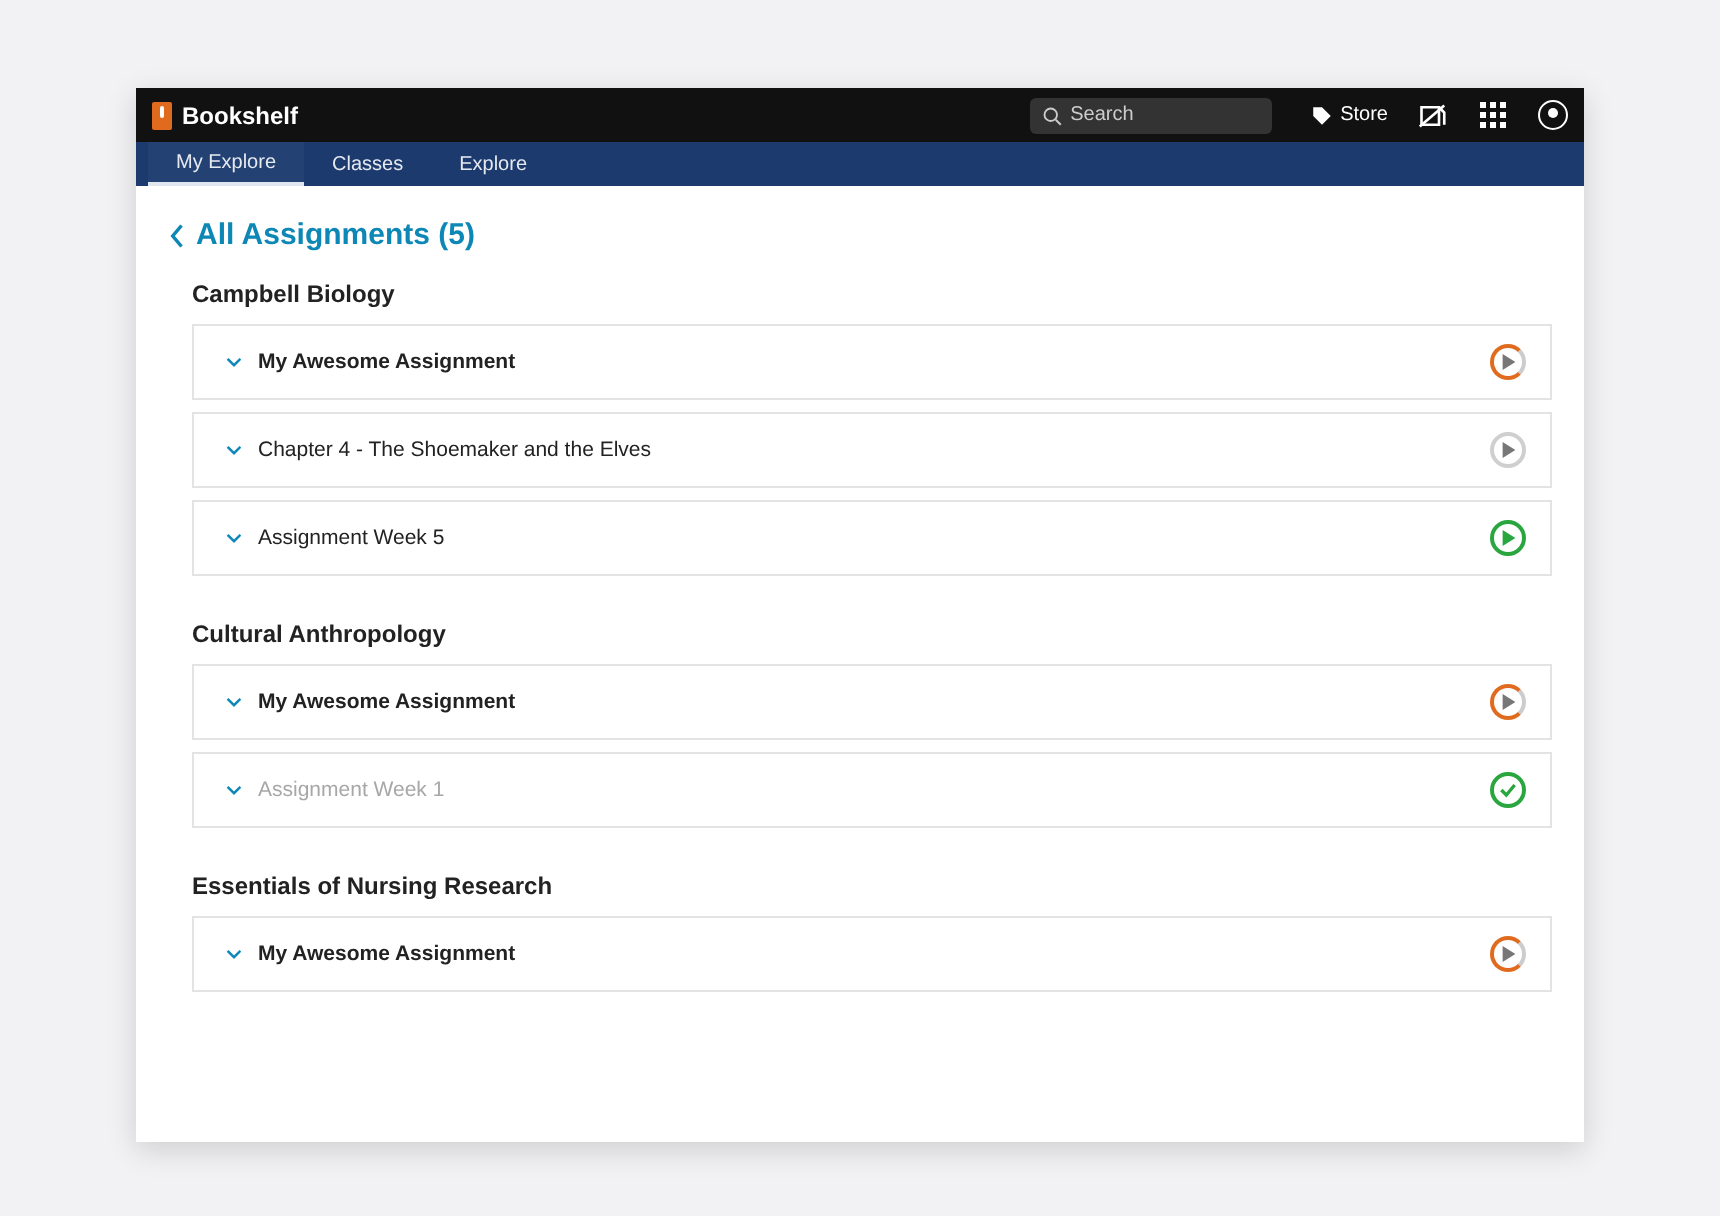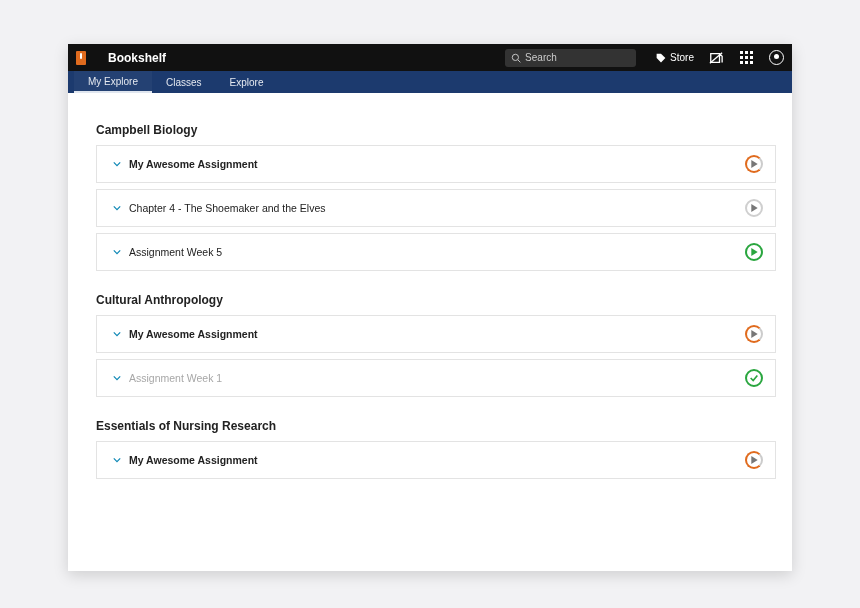--- a/index.html
+++ b/index.html
@@ -27,21 +27,21 @@
     background: #111;
     display: flex;
     align-items: center;
     color: #fff;
     padding: 0 8px;
     gap: 8px;
   }
   .brand {
     display: flex;
     align-items: center;
-    gap: 22px;
+    gap: 5px;
     font-size: 12px;
     font-weight: 600;
   }
   .brand-icon {
     width: 10px;
     height: 14px;
     background: #e06b1e;
     border-radius: 1px;
     position: relative;
   }
@@ -51,21 +51,21 @@
     top:2px; left:4px;
     width:2px; height:6px;
     background:#fff;
     border-radius:1px;
   }
   .spacer { flex: 1; }
   .search {
     background: #333;
     border-radius: 3px;
     height: 18px;
-    width: 131px;
+    width: 121px;
     display: flex;
     align-items: center;
     padding: 0 6px;
     gap: 4px;
     color: #ccc;
     font-size: 10px;
   }
   .search svg { width: 10px; height: 10px; }
   .top-actions {
     display: flex;
@@ -278,20 +278,26 @@
   </div>
 
   <div class="navbar">
     <div class="tab active">My Explore</div>
     <div class="tab">Classes</div>
     <div class="tab">Explore</div>
   </div>
 
   <div class="content">
     <div class="page-header">
+      <div class="back-title">
+        <svg viewBox="0 0 10 16">
+            <path d="M7 2 L2 8 L7 14" fill="none" stroke="#0d87b5" stroke-width="2"></path>
+          </svg>
+        <span>All Assignments (5)</span>
+      </div>
     </div>
 
     <div id="sections-root">
         <div class="section">
           <div class="section-title">Campbell Biology</div>
           <div class="card">
             <span class="caret">
               <svg viewBox="0 0 10 10">
                 <path d="M1 3 L5 7 L9 3" fill="none" stroke="#0d87b5" stroke-width="1.5"></path>
               </svg>

